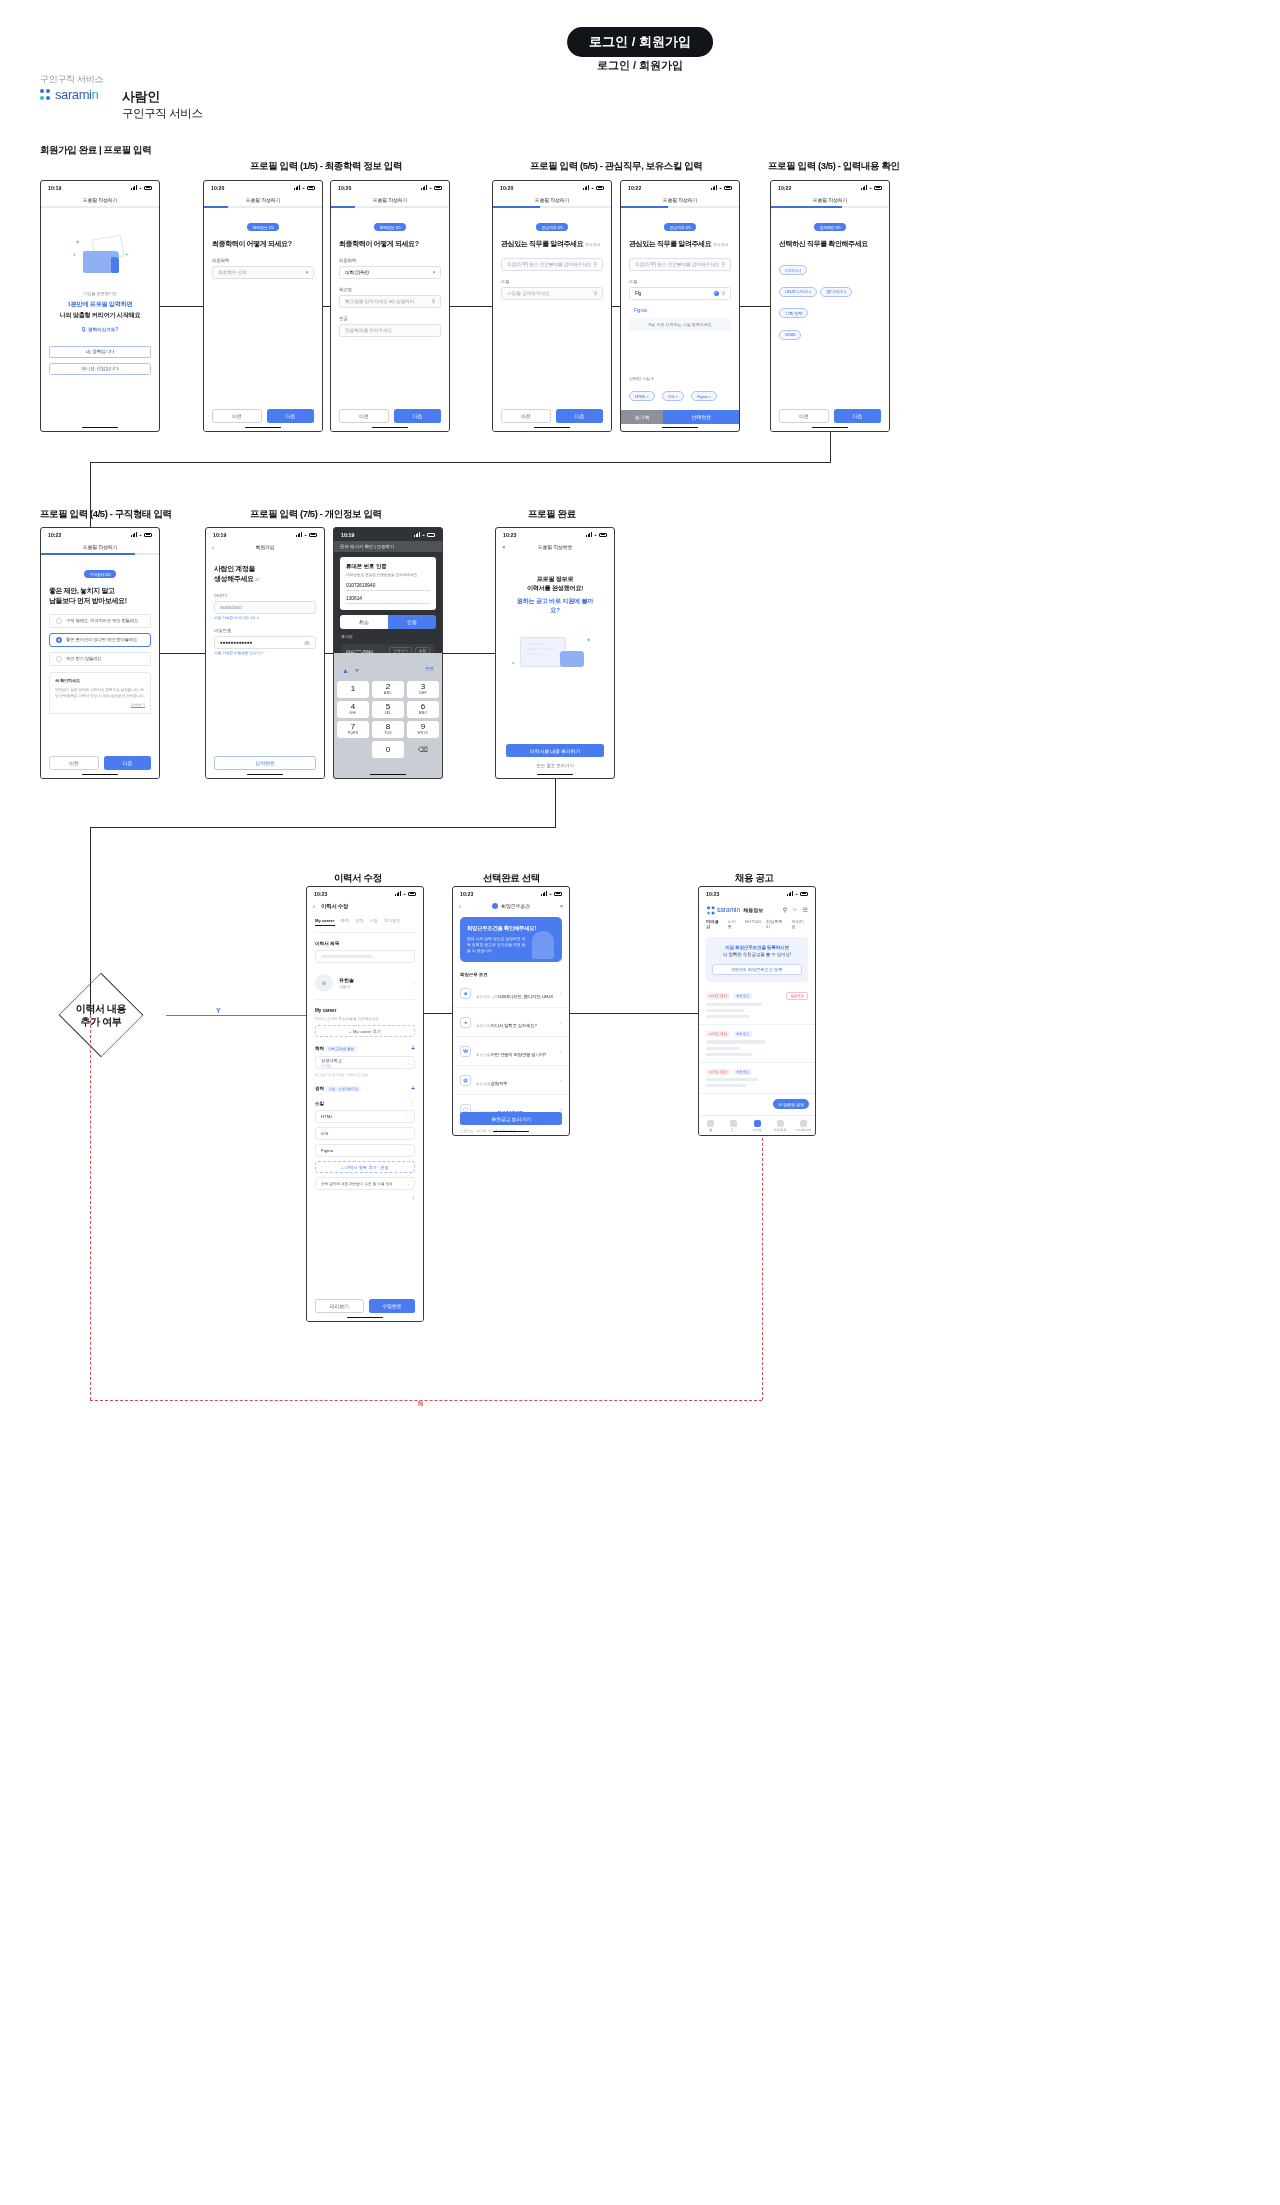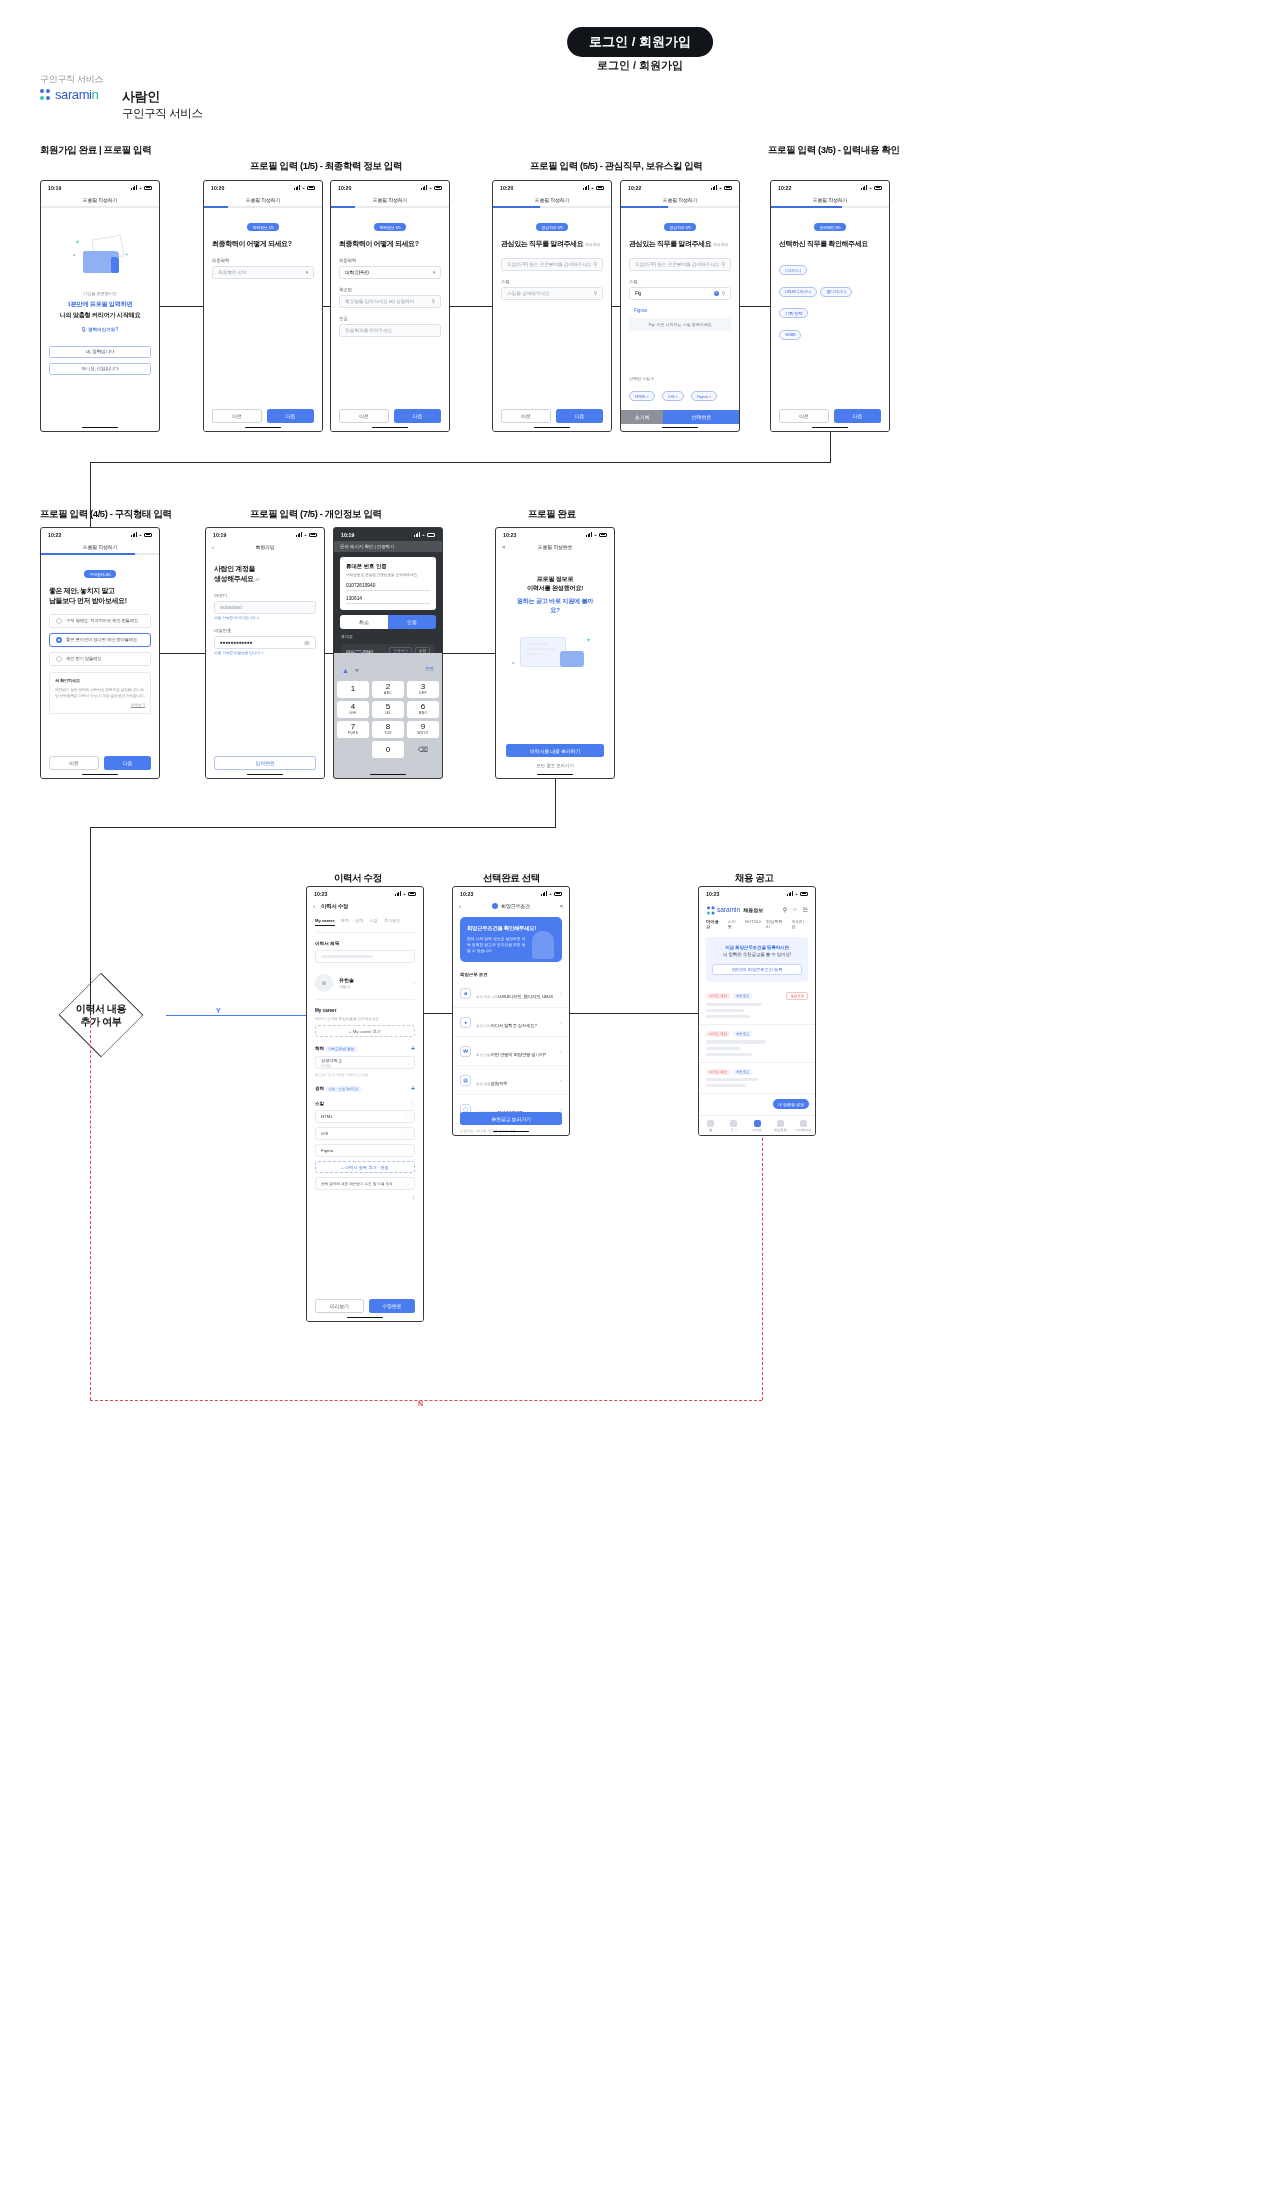--- a/index.html
+++ b/index.html
@@ -258,21 +258,21 @@
       <i class="d4"></i>
     </span>
   <span class="logo-word">sarami<span class="g">n</span></span>
 </div>
 <div class="abs brand-name">사람인</div>
 <div class="abs brand-desc">구인구직 서비스</div>
 
 <div class="abs cap" style="left:40px;top:144px">회원가입 완료 | 프로필 입력</div>
 <div class="abs cap" style="left:250px;top:160px">프로필 입력 (1/5) - 최종학력 정보 입력</div>
 <div class="abs cap" style="left:530px;top:160px">프로필 입력 (5/5) - 관심직무, 보유스킬 입력</div>
-<div class="abs cap" style="left:768px;top:144px">프로필 입력 (3/5) - 입력내용 확인</div>
+<div class="abs cap" style="left:768px;top:160px">프로필 입력 (3/5) - 입력내용 확인</div>
 
 <div class="phone" style="left:40px;top:180px;width:120px;height:252px">
   <div class="statusbar">
     <span>10:19</span>
     <span class="sb-right">
       <span class="bars">
           <i></i>
           <i></i>
           <i></i>
           <i></i>

